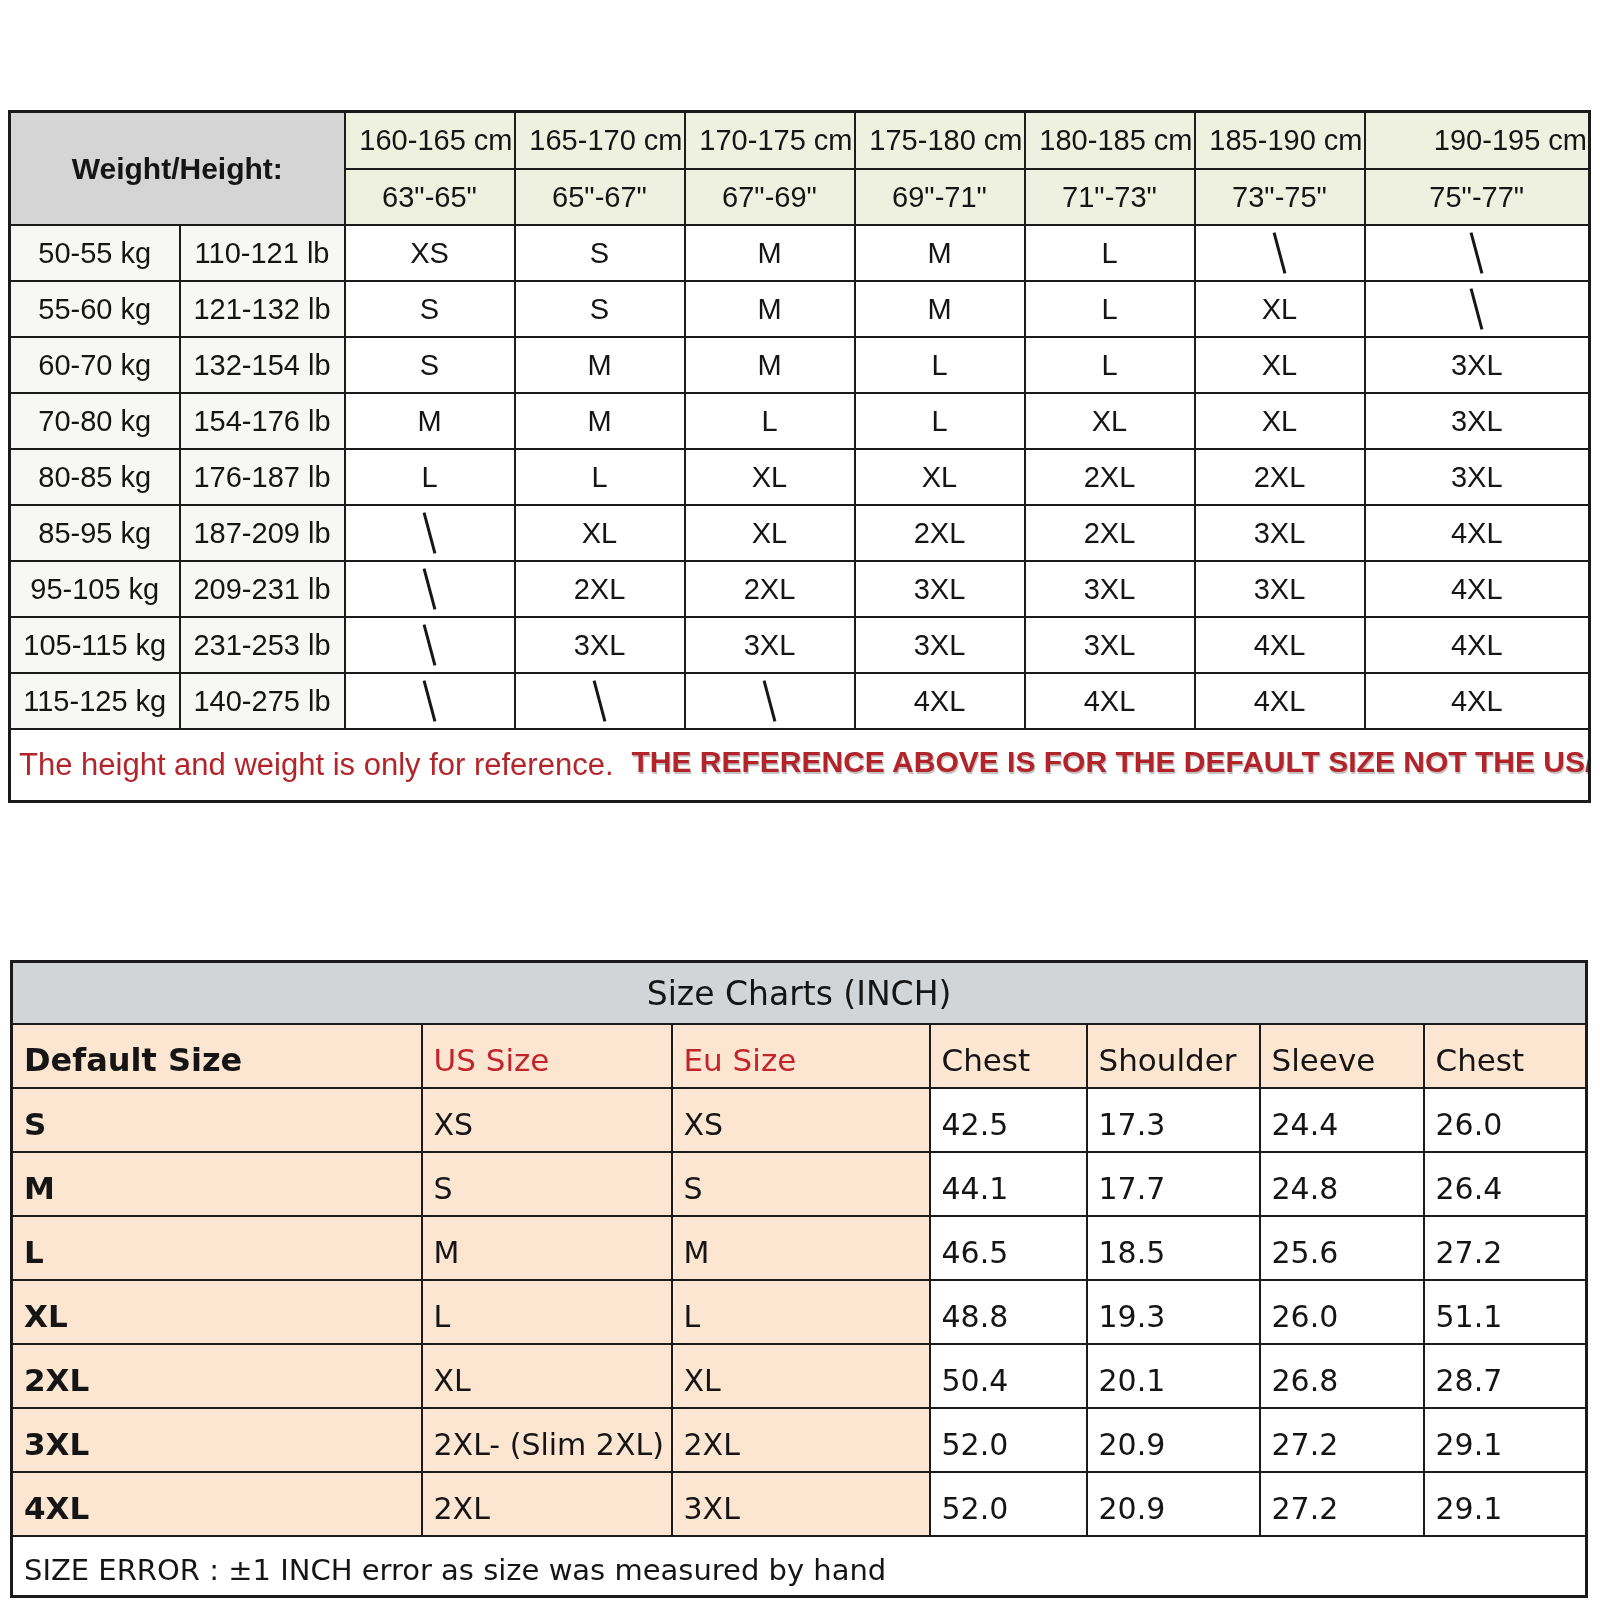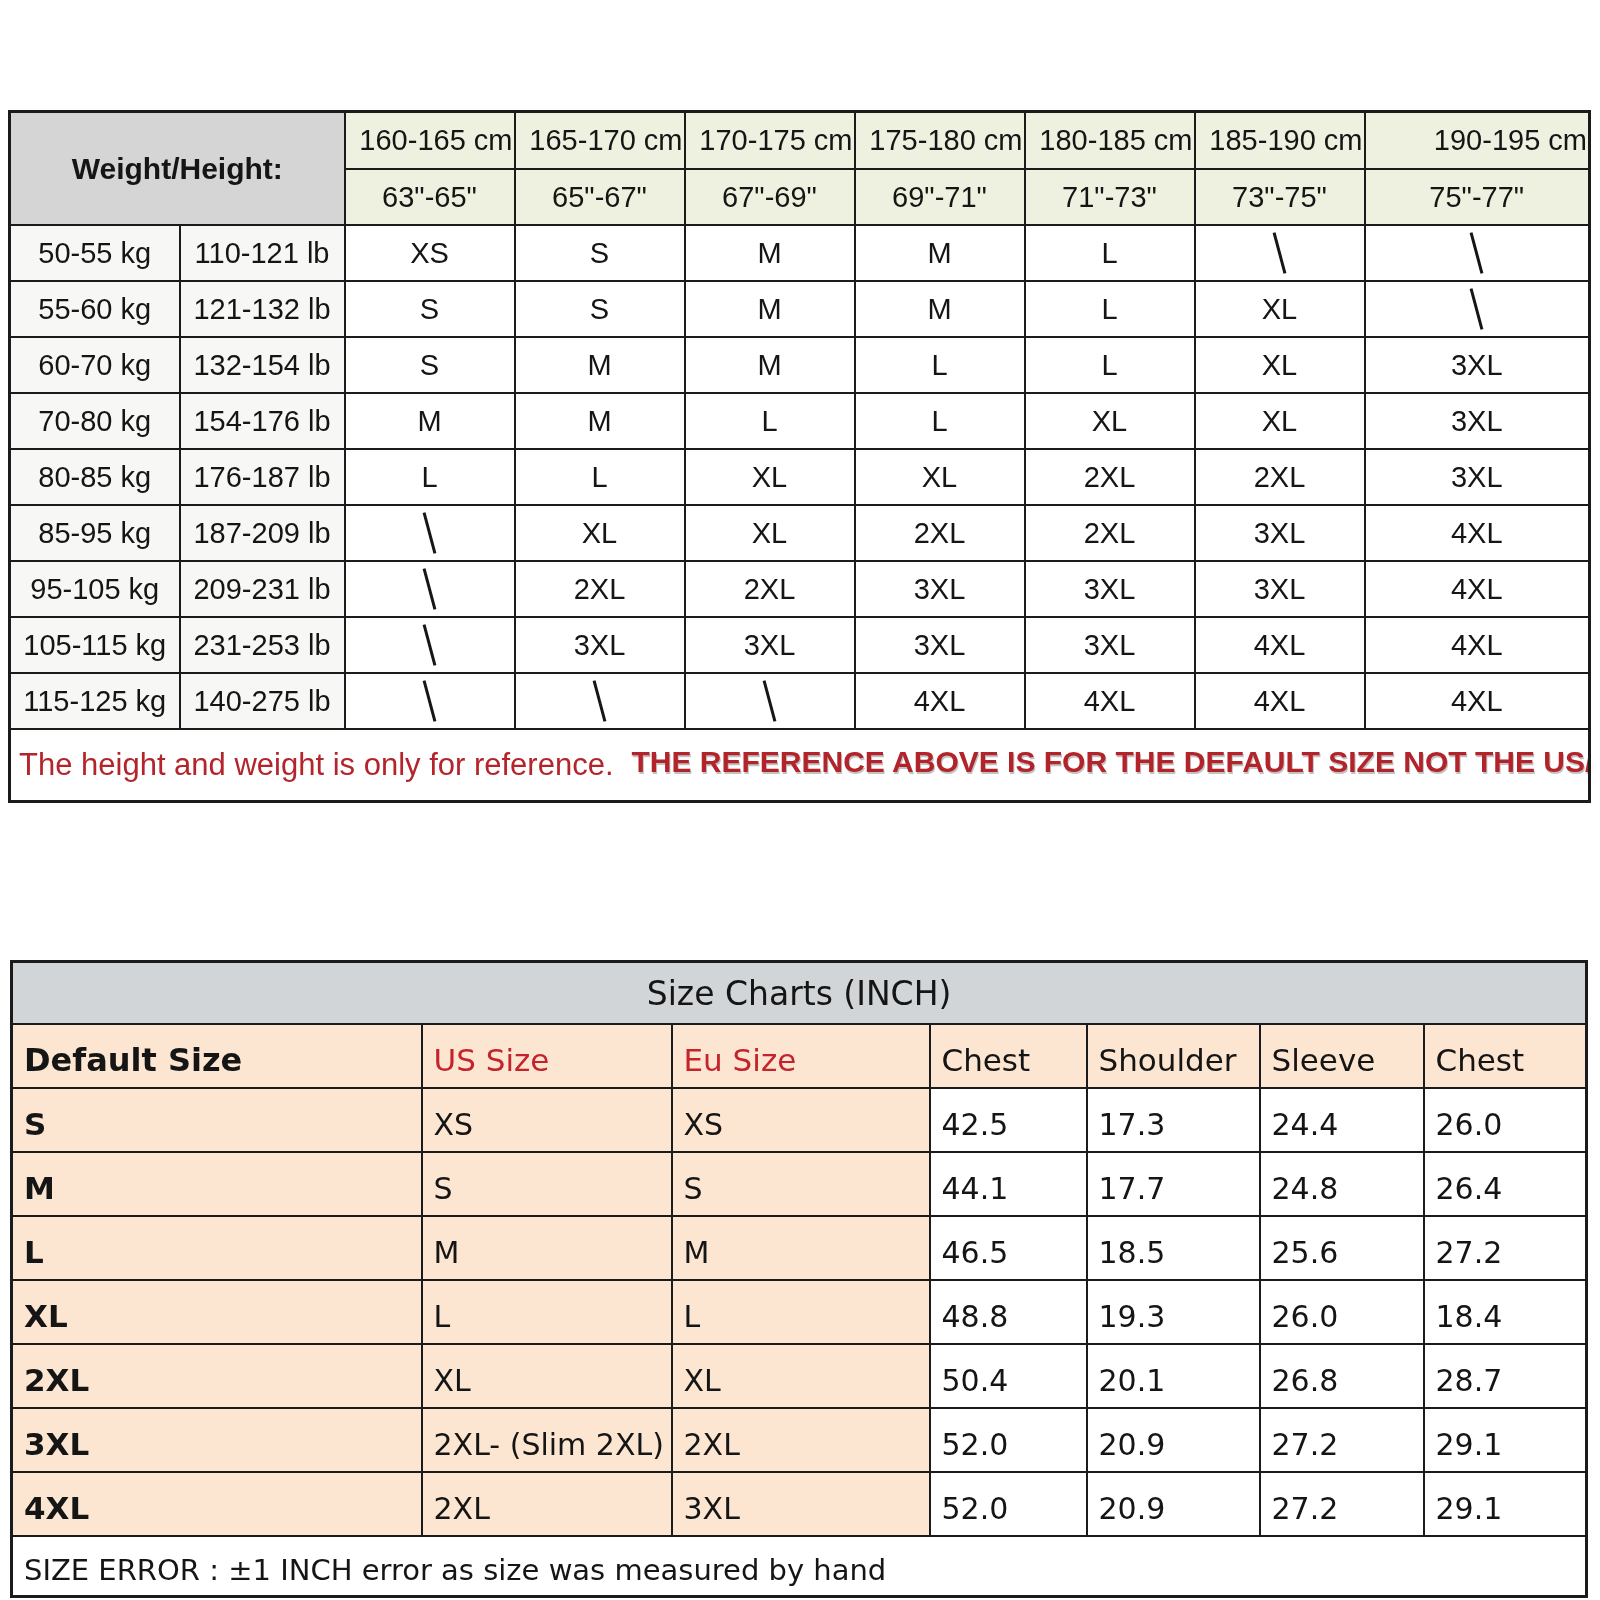--- a/index.html
+++ b/index.html
@@ -236,21 +236,21 @@
           <td class="c5">25.6</td>
           <td class="c6">27.2</td>
         </tr>
         <tr class="data">
           <td class="c0">XL</td>
           <td class="c1">L</td>
           <td class="c2">L</td>
           <td class="c3">48.8</td>
           <td class="c4">19.3</td>
           <td class="c5">26.0</td>
-          <td class="c6">18.4</td>
+          <td class="c6">51.1</td>
         </tr>
         <tr class="data">
           <td class="c0">2XL</td>
           <td class="c1">XL</td>
           <td class="c2">XL</td>
           <td class="c3">50.4</td>
           <td class="c4">20.1</td>
           <td class="c5">26.8</td>
           <td class="c6">28.7</td>
         </tr>

